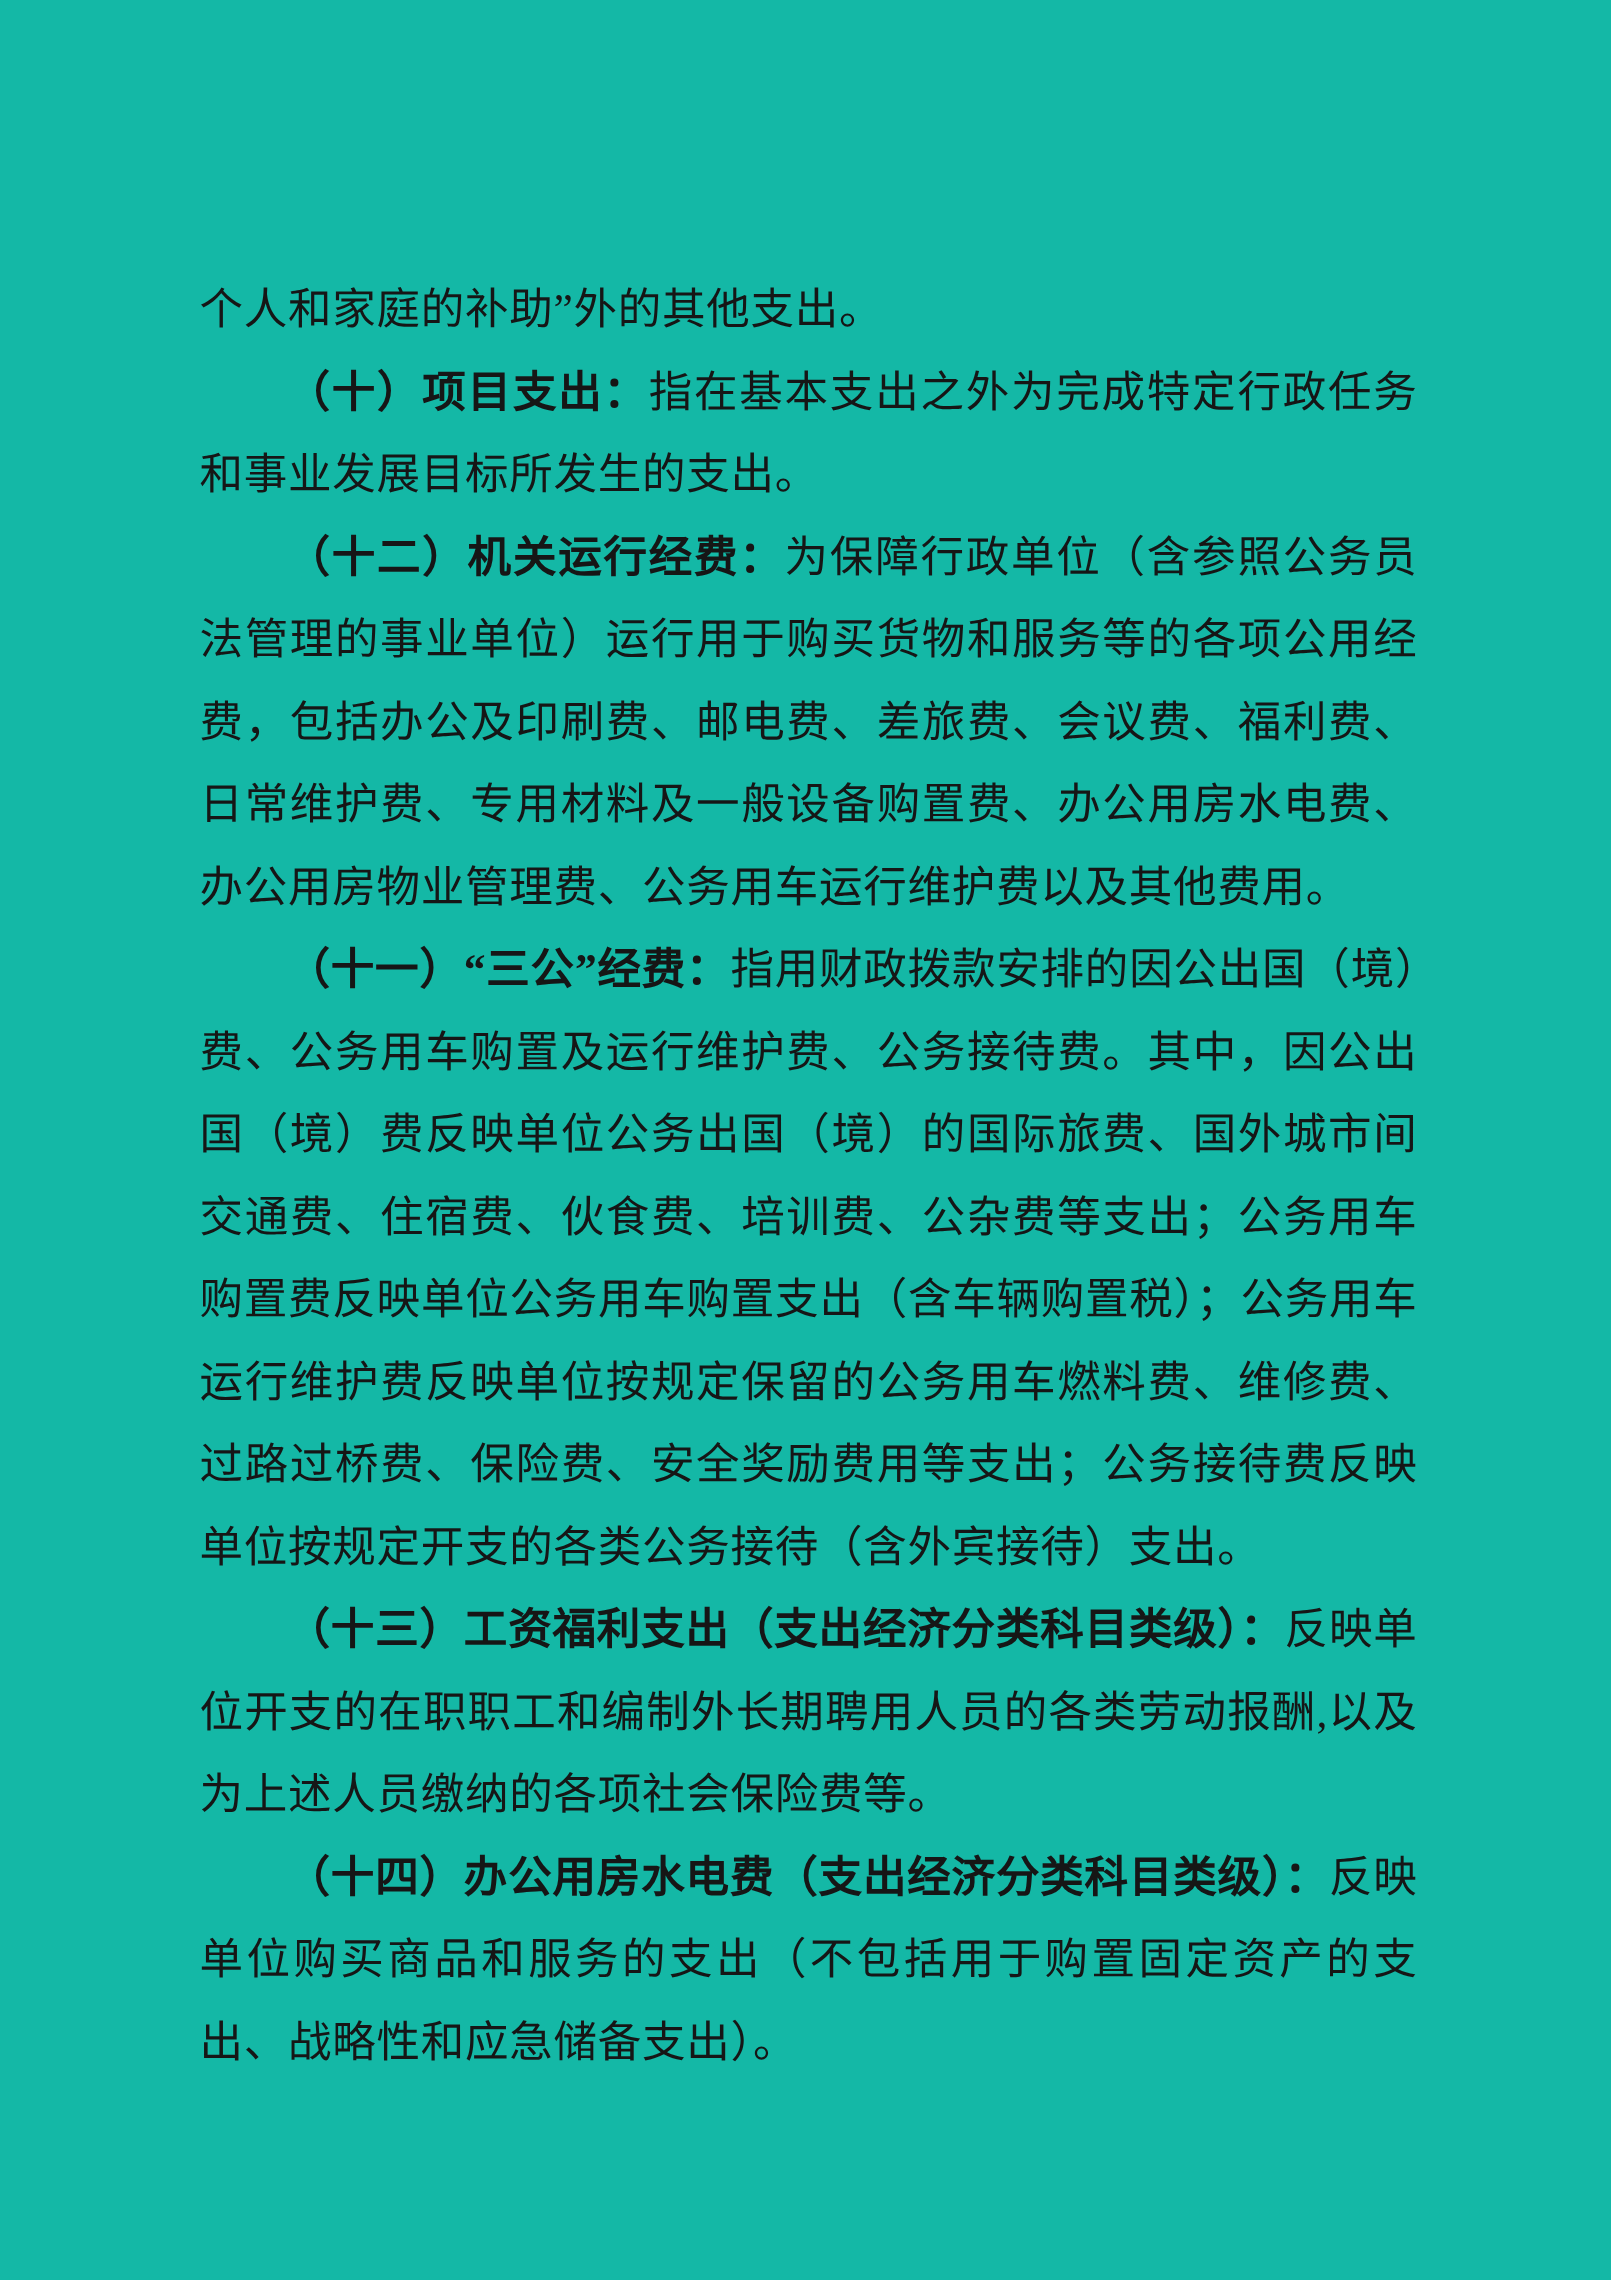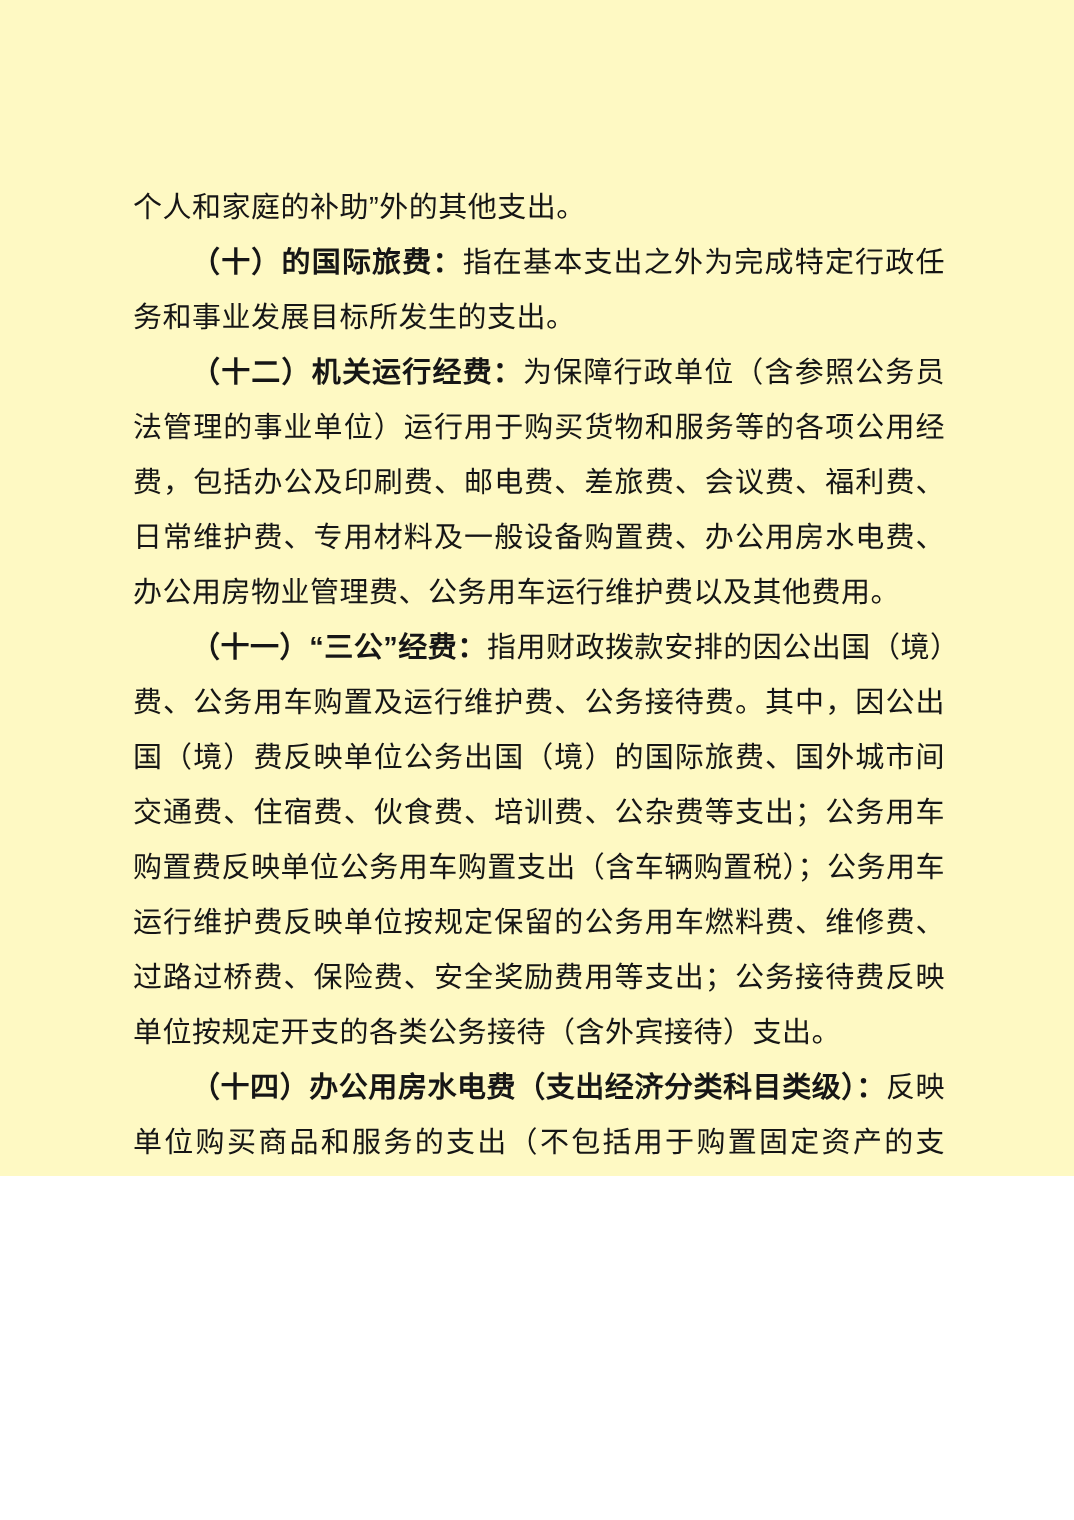--- a/index.html
+++ b/index.html
@@ -3,24 +3,24 @@
 <meta charset="utf-8">
 <style>
   html, body {
     margin: 0;
     padding: 0;
     background: #ffffff;
   }
   .page {
     position: relative;
     width: 1074px;
-    height: 1176px;
-    background: #fef9c3;
+    height: 1520px;
+    background: #14b8a6;
     overflow: hidden;
-    font-family: Liberation Sans, sans-serif;
+    font-family: Liberation Serif, serif;
   }
   .text-block {
     position: absolute;
     left: 133px;
     top: 180px;
     width: 812px;
     color: #161616;
     font-size: 29px;
     line-height: 55px;
     text-align: justify;
@@ -38,18 +38,19 @@
   .text-block .run-bold {
     font-weight: bold;
   }
 </style>
 </head>
 <body>
 
 <div class="page">
   <div class="text-block" style="color: rgb(22, 22, 22);">
       <p class="no-indent"><span class="run">个人和家庭的补助”外的其他支出。</span></p>
-      <p><span class="run-bold">（十）的国际旅费：</span><span class="run">指在基本支出之外为完成特定行政任务和事业发展目标所发生的支出。</span></p>
+      <p><span class="run-bold">（十）项目支出：</span><span class="run">指在基本支出之外为完成特定行政任务和事业发展目标所发生的支出。</span></p>
       <p><span class="run-bold">（十二）机关运行经费：</span><span class="run">为保障行政单位（含参照公务员法管理的事业单位）运行用于购买货物和服务等的各项公用经费，包括办公及印刷费、邮电费、差旅费、会议费、福利费、日常维护费、专用材料及一般设备购置费、办公用房水电费、办公用房物业管理费、公务用车运行维护费以及其他费用。</span></p>
       <p><span class="run-bold">（十一）“三公”经费：</span><span class="run">指用财政拨款安排的因公出国（境）费、公务用车购置及运行维护费、公务接待费。其中，因公出国（境）费反映单位公务出国（境）的国际旅费、国外城市间交通费、住宿费、伙食费、培训费、公杂费等支出；公务用车购置费反映单位公务用车购置支出（含车辆购置税）；公务用车运行维护费反映单位按规定保留的公务用车燃料费、维修费、过路过桥费、保险费、安全奖励费用等支出；公务接待费反映单位按规定开支的各类公务接待（含外宾接待）支出。</span></p>
+      <p><span class="run-bold">（十三）工资福利支出（支出经济分类科目类级）：</span><span class="run">反映单位开支的在职职工和编制外长期聘用人员的各类劳动报酬,以及为上述人员缴纳的各项社会保险费等。</span></p>
       <p><span class="run-bold">（十四）办公用房水电费（支出经济分类科目类级）：</span><span class="run">反映单位购买商品和服务的支出（不包括用于购置固定资产的支出、战略性和应急储备支出）。</span></p>
     </div>
 </div>
 
 </body></html>

